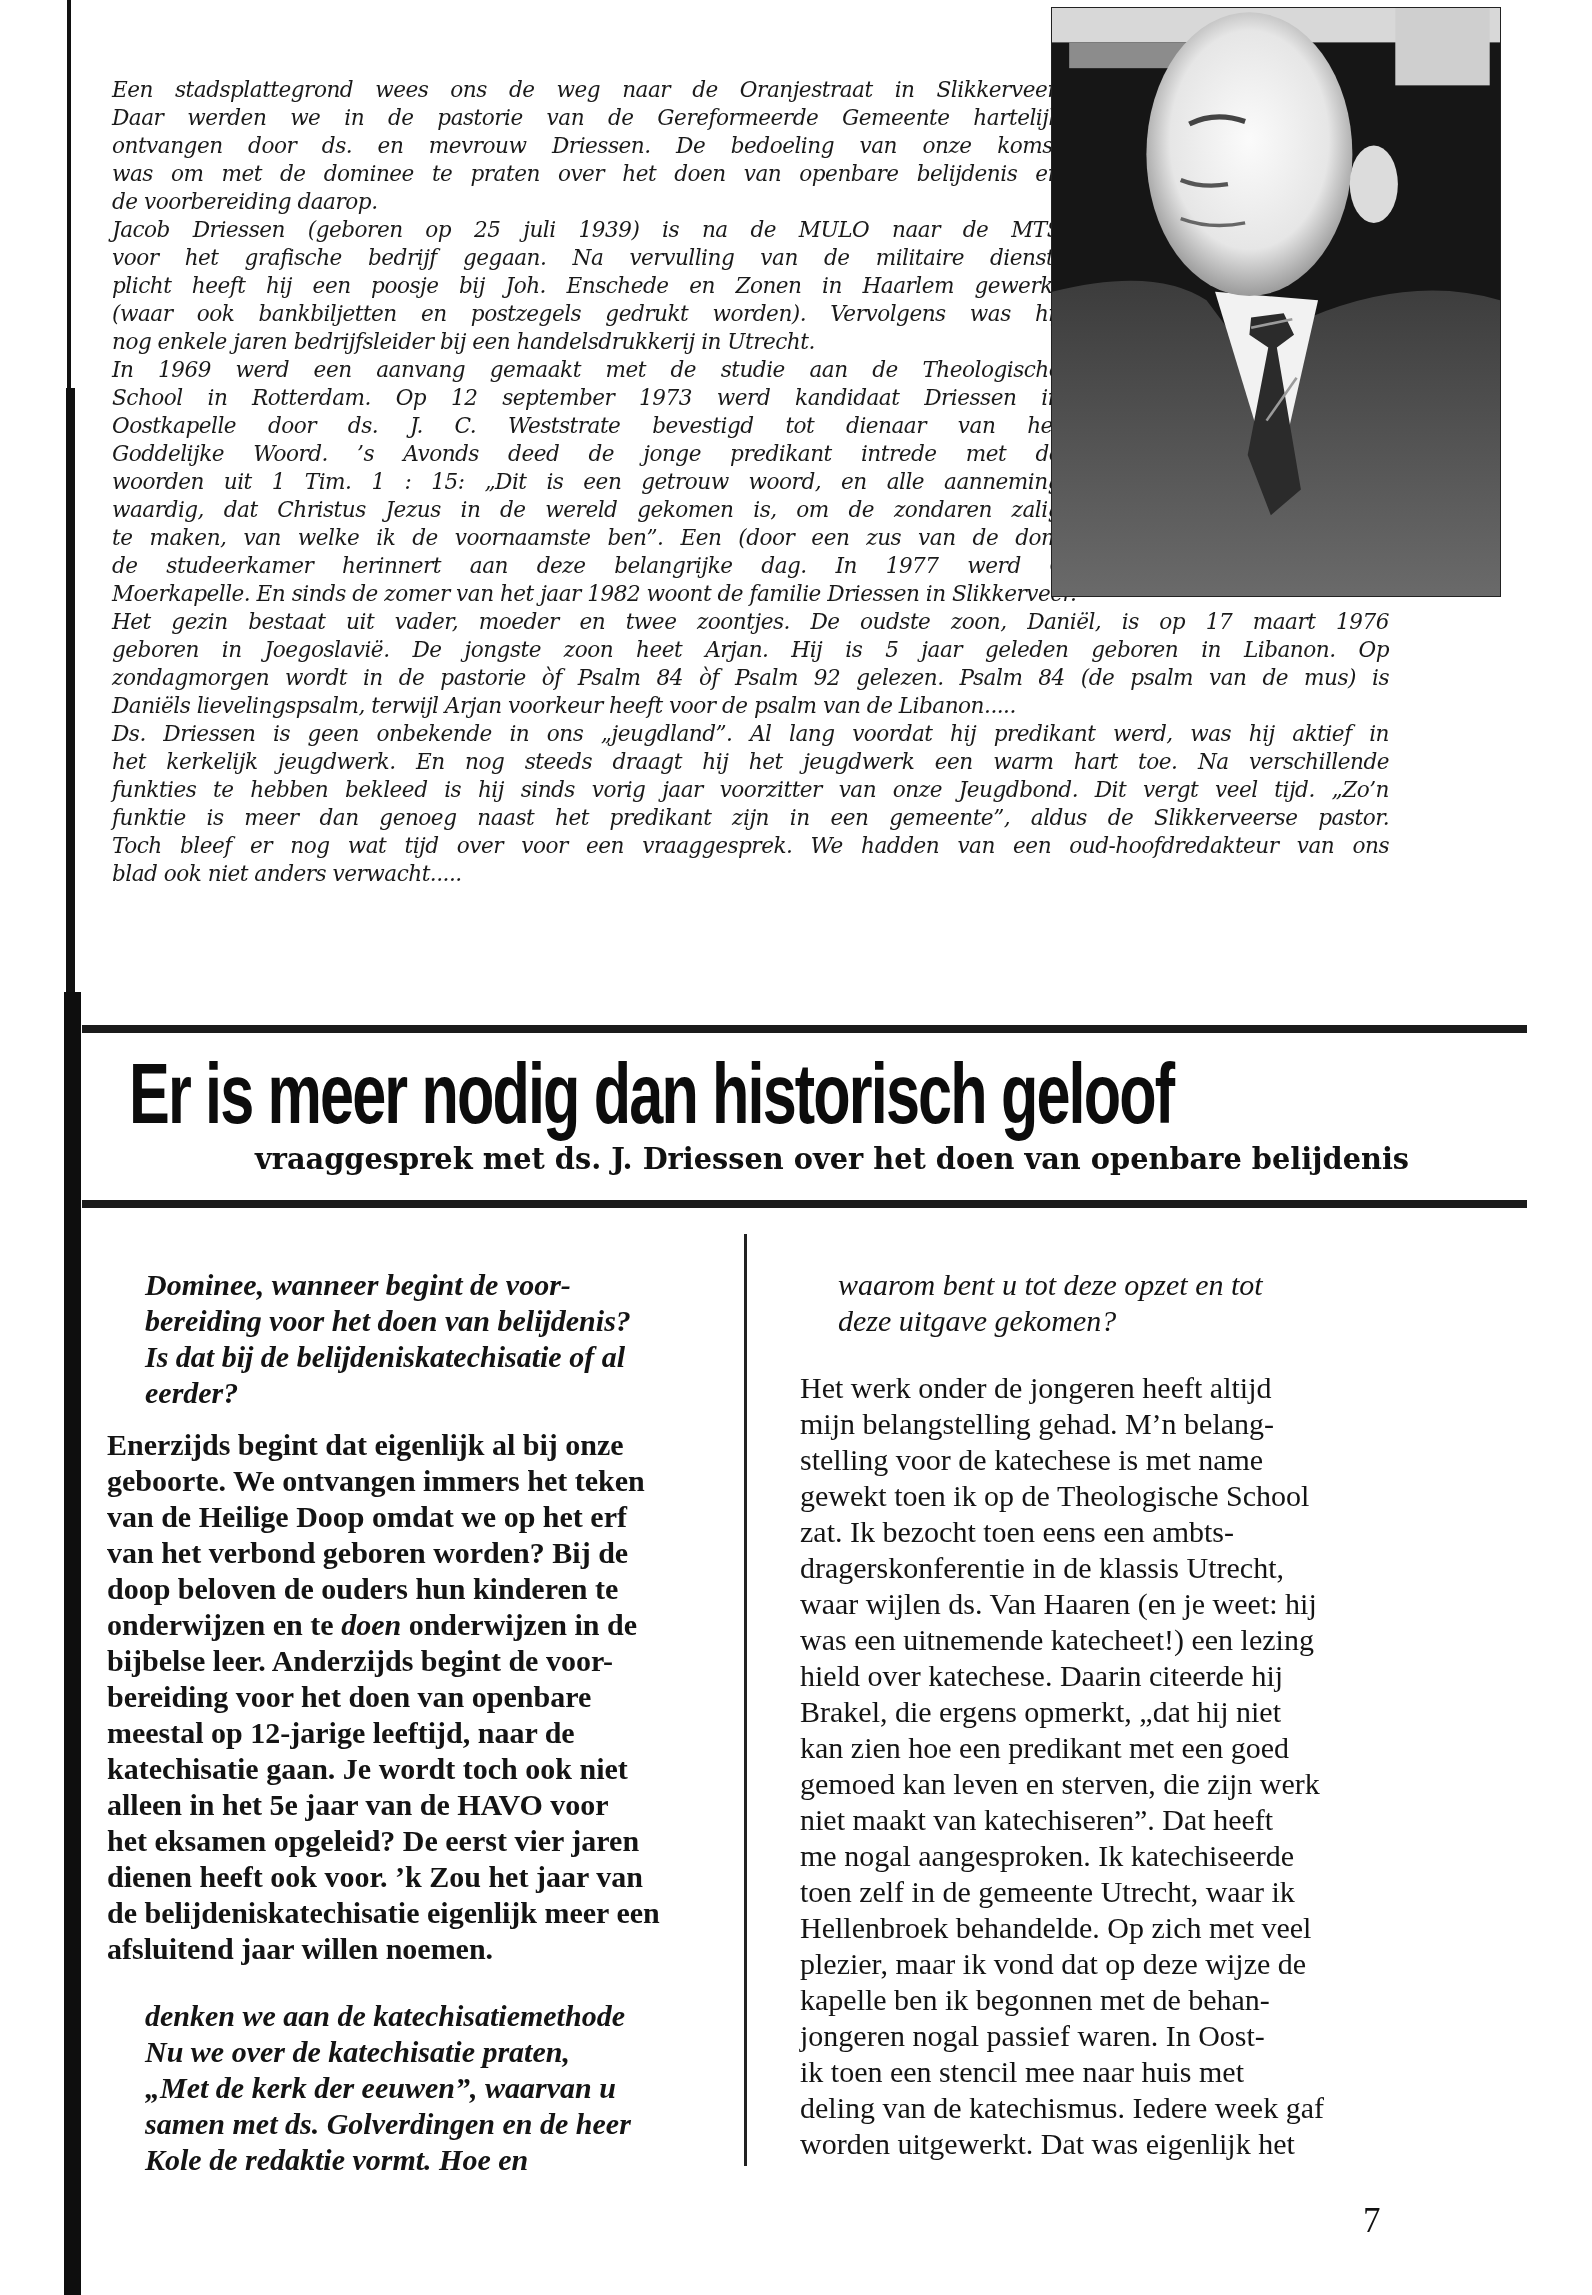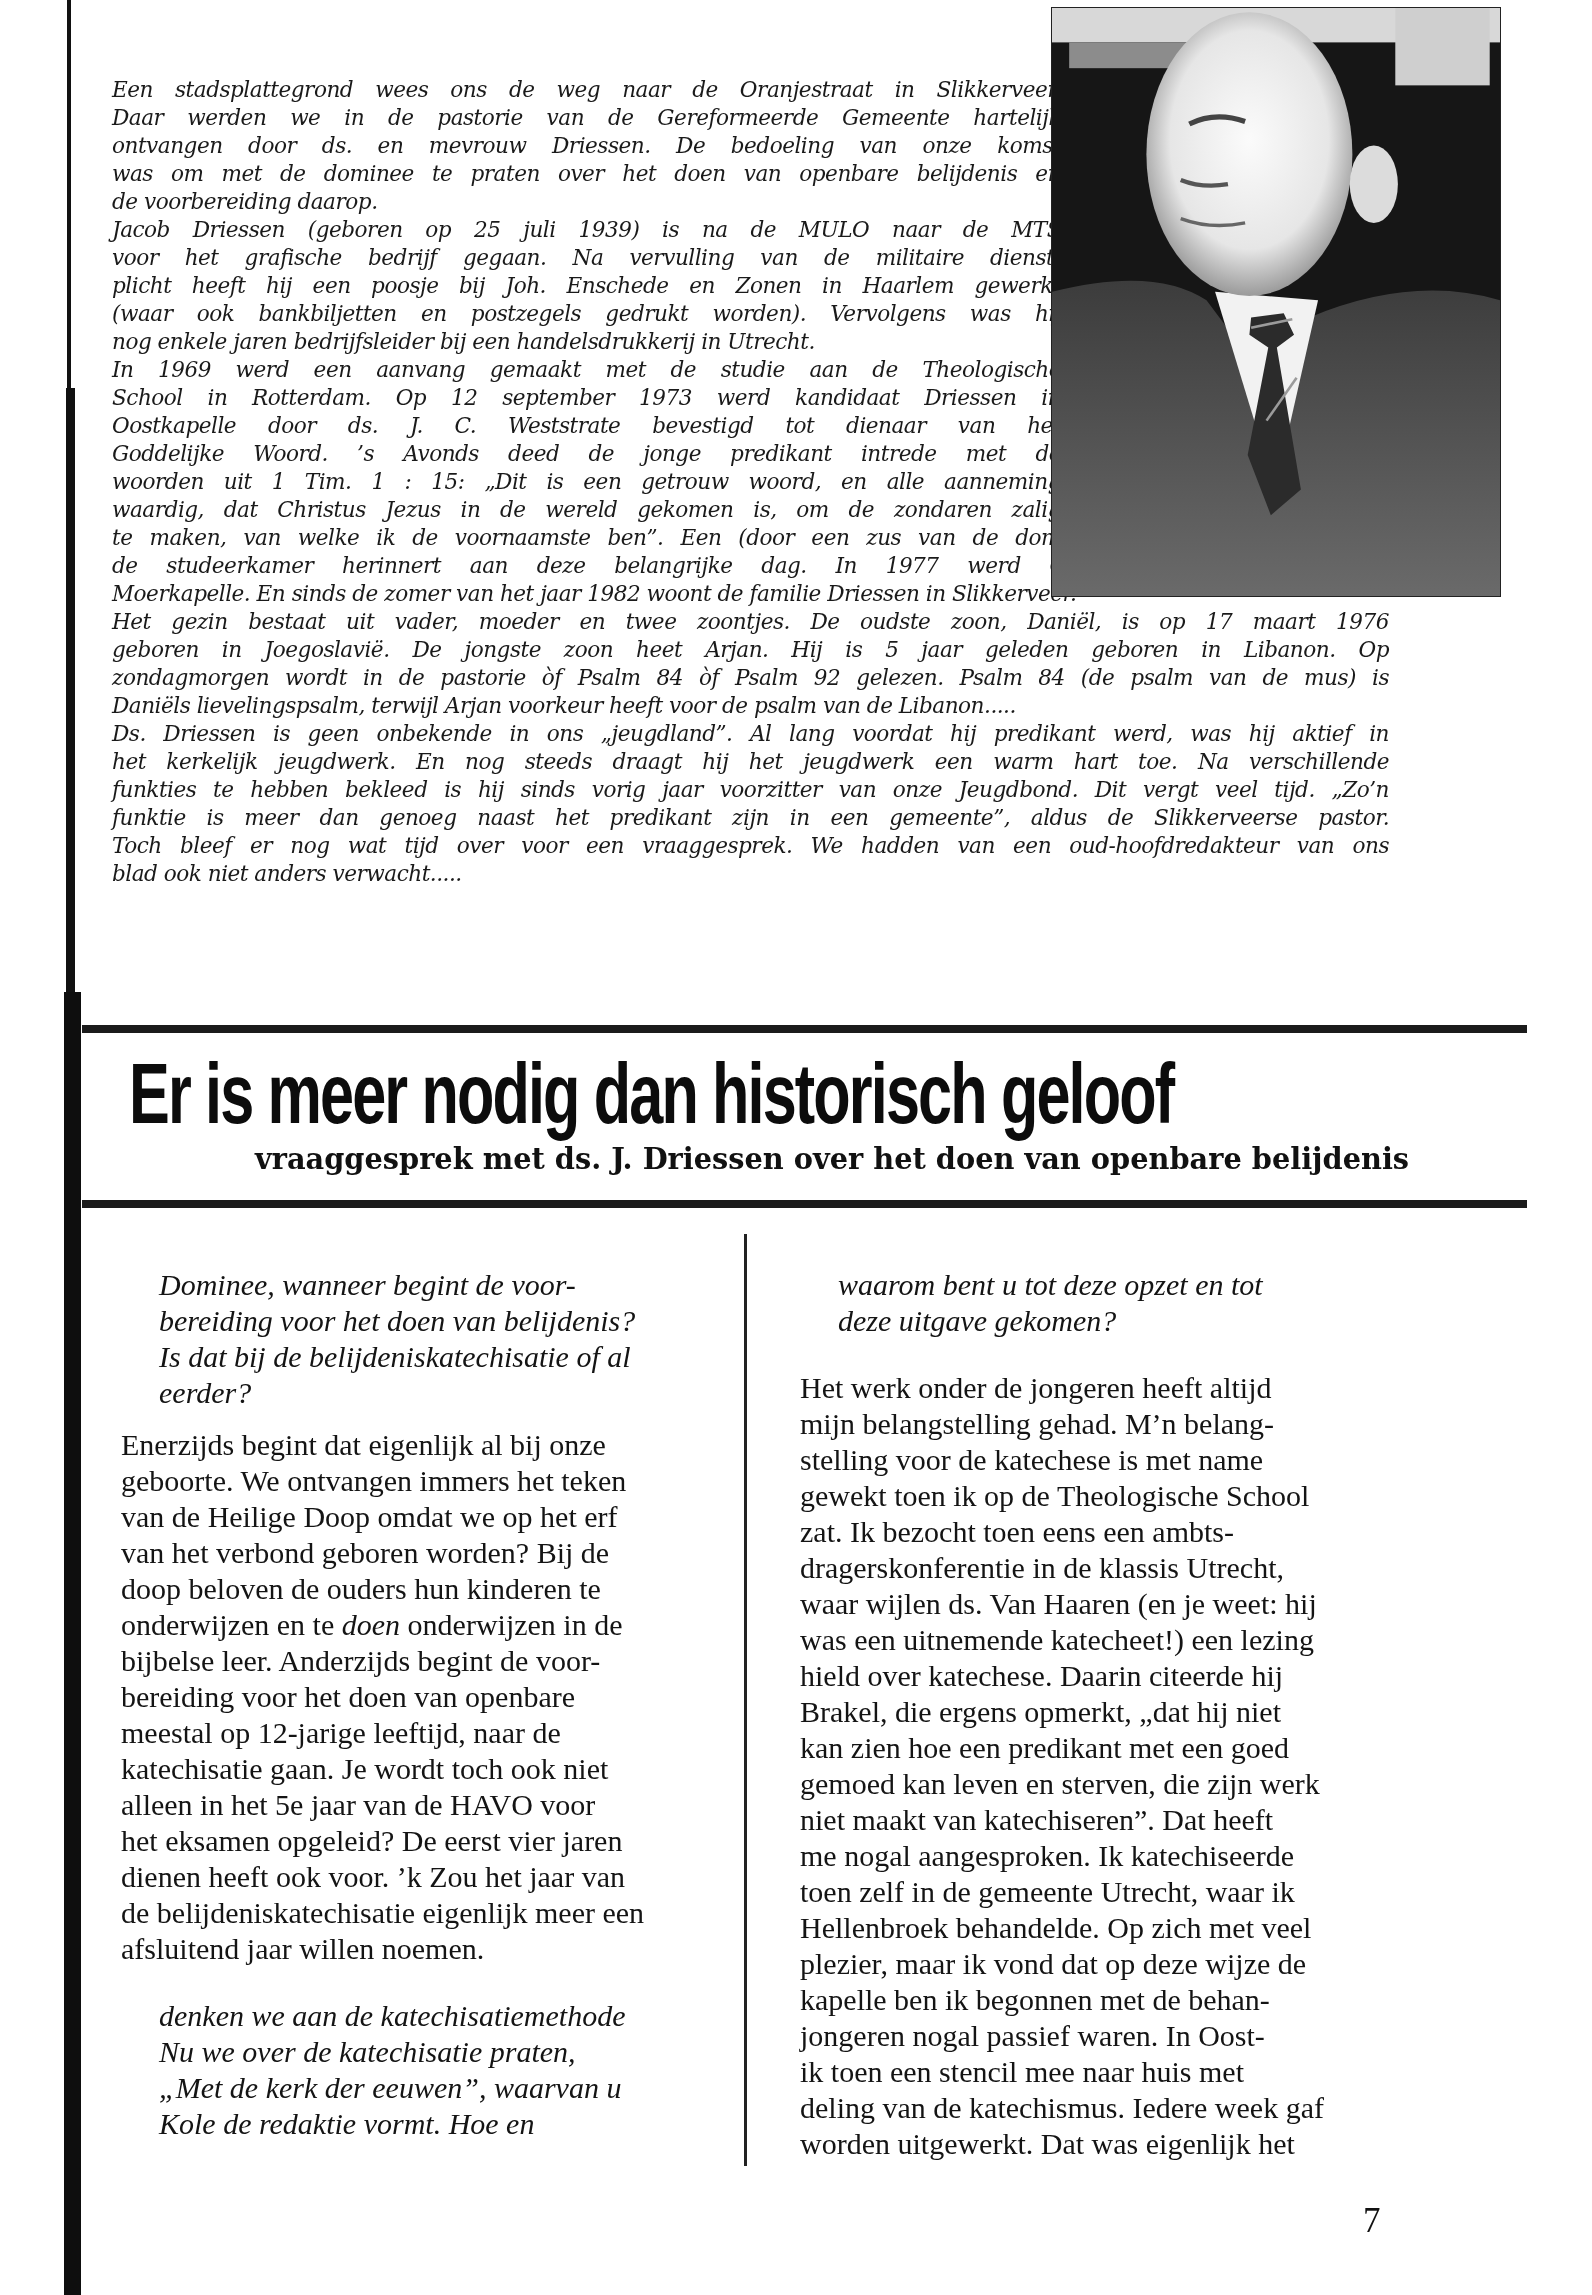--- a/index.html
+++ b/index.html
@@ -25,21 +25,21 @@
   .rule { position: absolute; left: 82px; width: 1445px; height: 7.8px; background: #1b1b1b; }
   .rule.top { top: 1025px; }
   .rule.bottom { top: 1200px; }
   .headline { position: absolute; left: 129px; top: 1051px; font-family: "Liberation Sans", sans-serif;
     font-weight: bold; font-size: 85px; line-height: 86px; color: #0c0c0c; letter-spacing: -2.6px;
     transform: scaleX(0.72); transform-origin: left top; white-space: nowrap; }
   .subhead { position: absolute; left: 255px; top: 1141px; font-family: "DejaVu Serif", serif; font-weight: bold;
     font-size: 30px; line-height: 35px; color: #111; white-space: nowrap; transform: scaleX(0.96); transform-origin: left top; }
 
   .col { position: absolute; top: 1267px; font-family: "Liberation Serif", serif; font-size: 30px; line-height: 36px; color: #141414; }
-  .col.left { left: 121px; width: 604px; }
+  .col.left { left: 107px; width: 604px; font-weight: bold; }
   .col.right { left: 800px; width: 617px; }
   .col .q { font-style: italic; padding-left: 38px; }
   .col .ln { display: block; white-space: nowrap; }
   .col .gap { height: 15.5px; }
   .col .gap-lg { height: 31px; }
   .col-divider { position: absolute; left: 744px; top: 1234px; width: 2.6px; height: 932px; background: #222; }
 
   .page-number { position: absolute; left: 1363px; top: 2201px; font-family: "Liberation Serif", serif;
     font-size: 35px; color: #111; }
 </style>
@@ -142,20 +142,21 @@
       <span class="ln">het eksamen opgeleid? De eerst vier jaren</span>
       <span class="ln">dienen heeft ook voor. ’k Zou het jaar van</span>
       <span class="ln">de belijdeniskatechisatie eigenlijk meer een</span>
       <span class="ln">afsluitend jaar willen noemen.</span>
     </div>
     <div class="gap-lg"></div>
     <div class="q">
       <span class="ln">denken we aan de katechisatiemethode</span>
       <span class="ln">Nu we over de katechisatie praten,</span>
       <span class="ln">„Met de kerk der eeuwen”, waarvan u</span>
+      <span class="ln">samen met ds. Golverdingen en de heer</span>
       <span class="ln">Kole de redaktie vormt. Hoe en</span>
     </div>
   </div>
 
   <div class="col-divider"></div>
 
   <div class="col right">
     <div class="q">
       <span class="ln">waarom bent u tot deze opzet en tot</span>
       <span class="ln">deze uitgave gekomen?</span>

